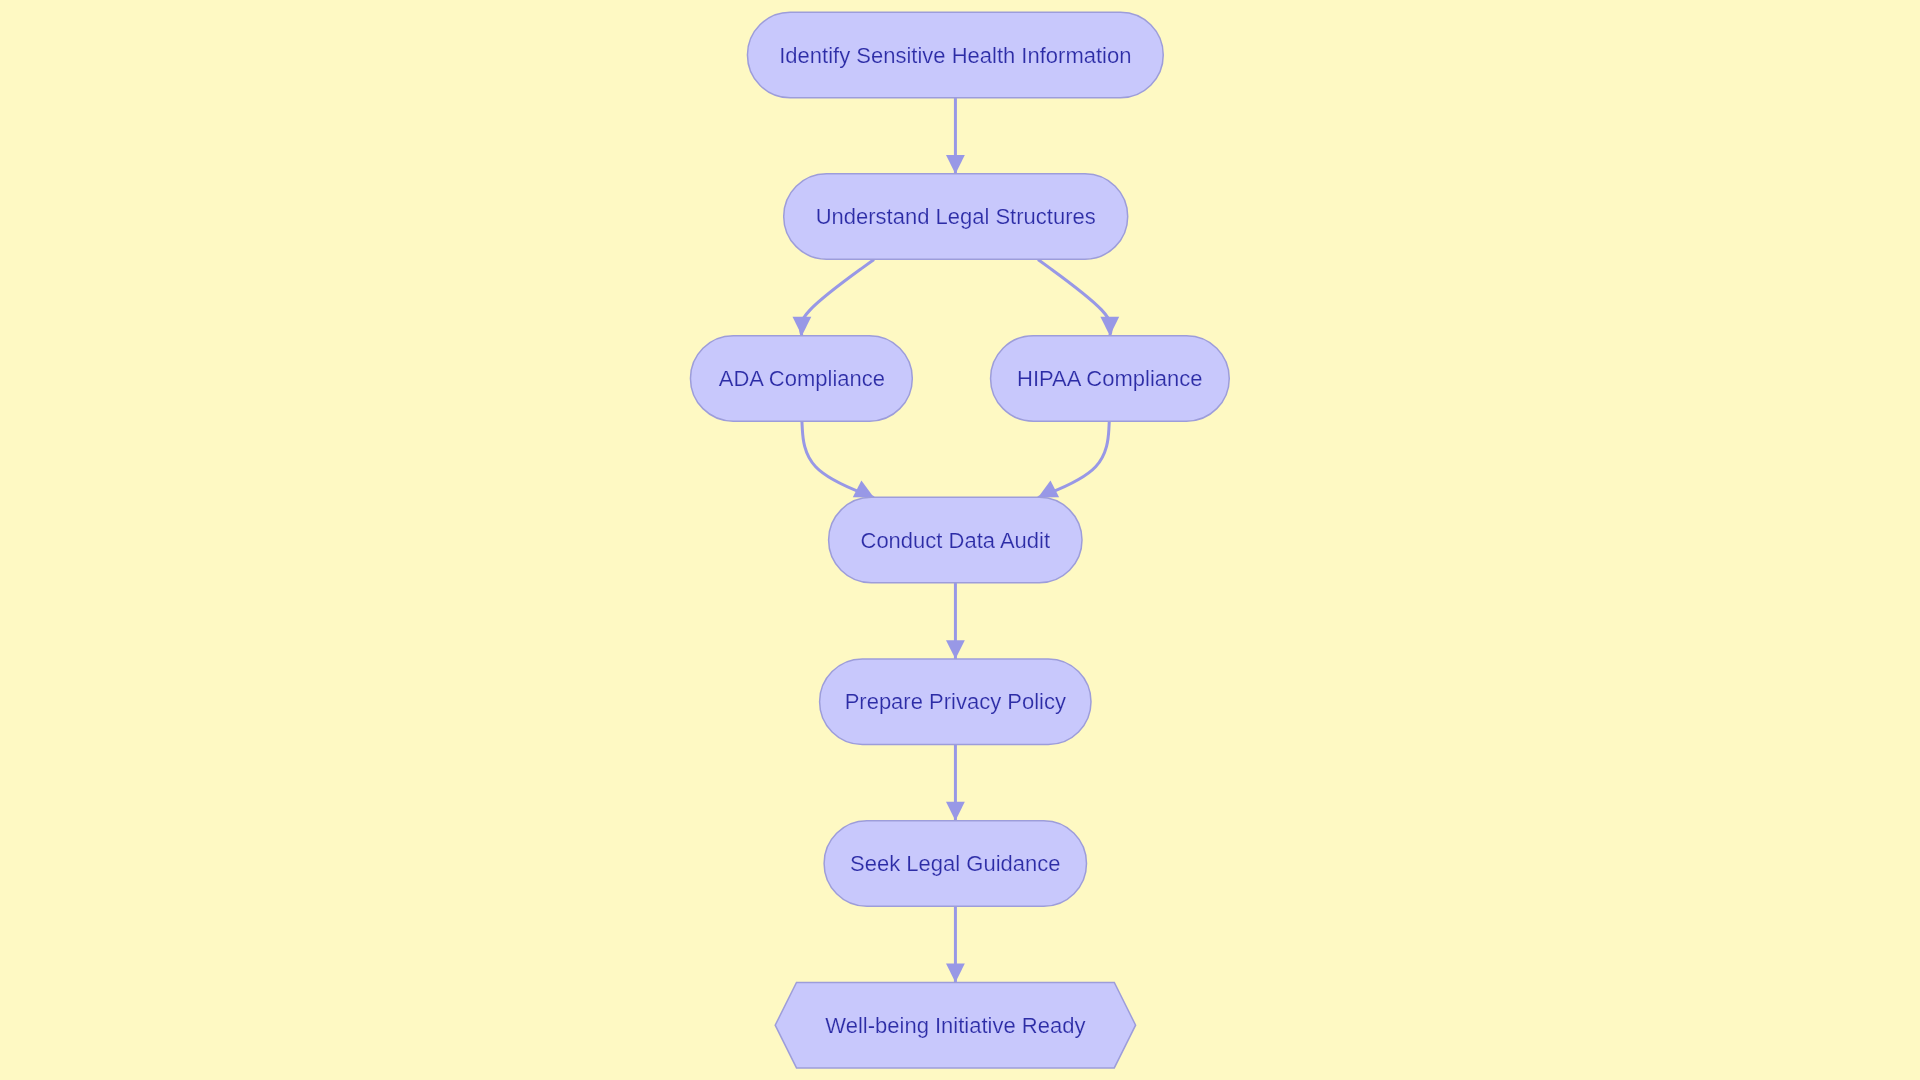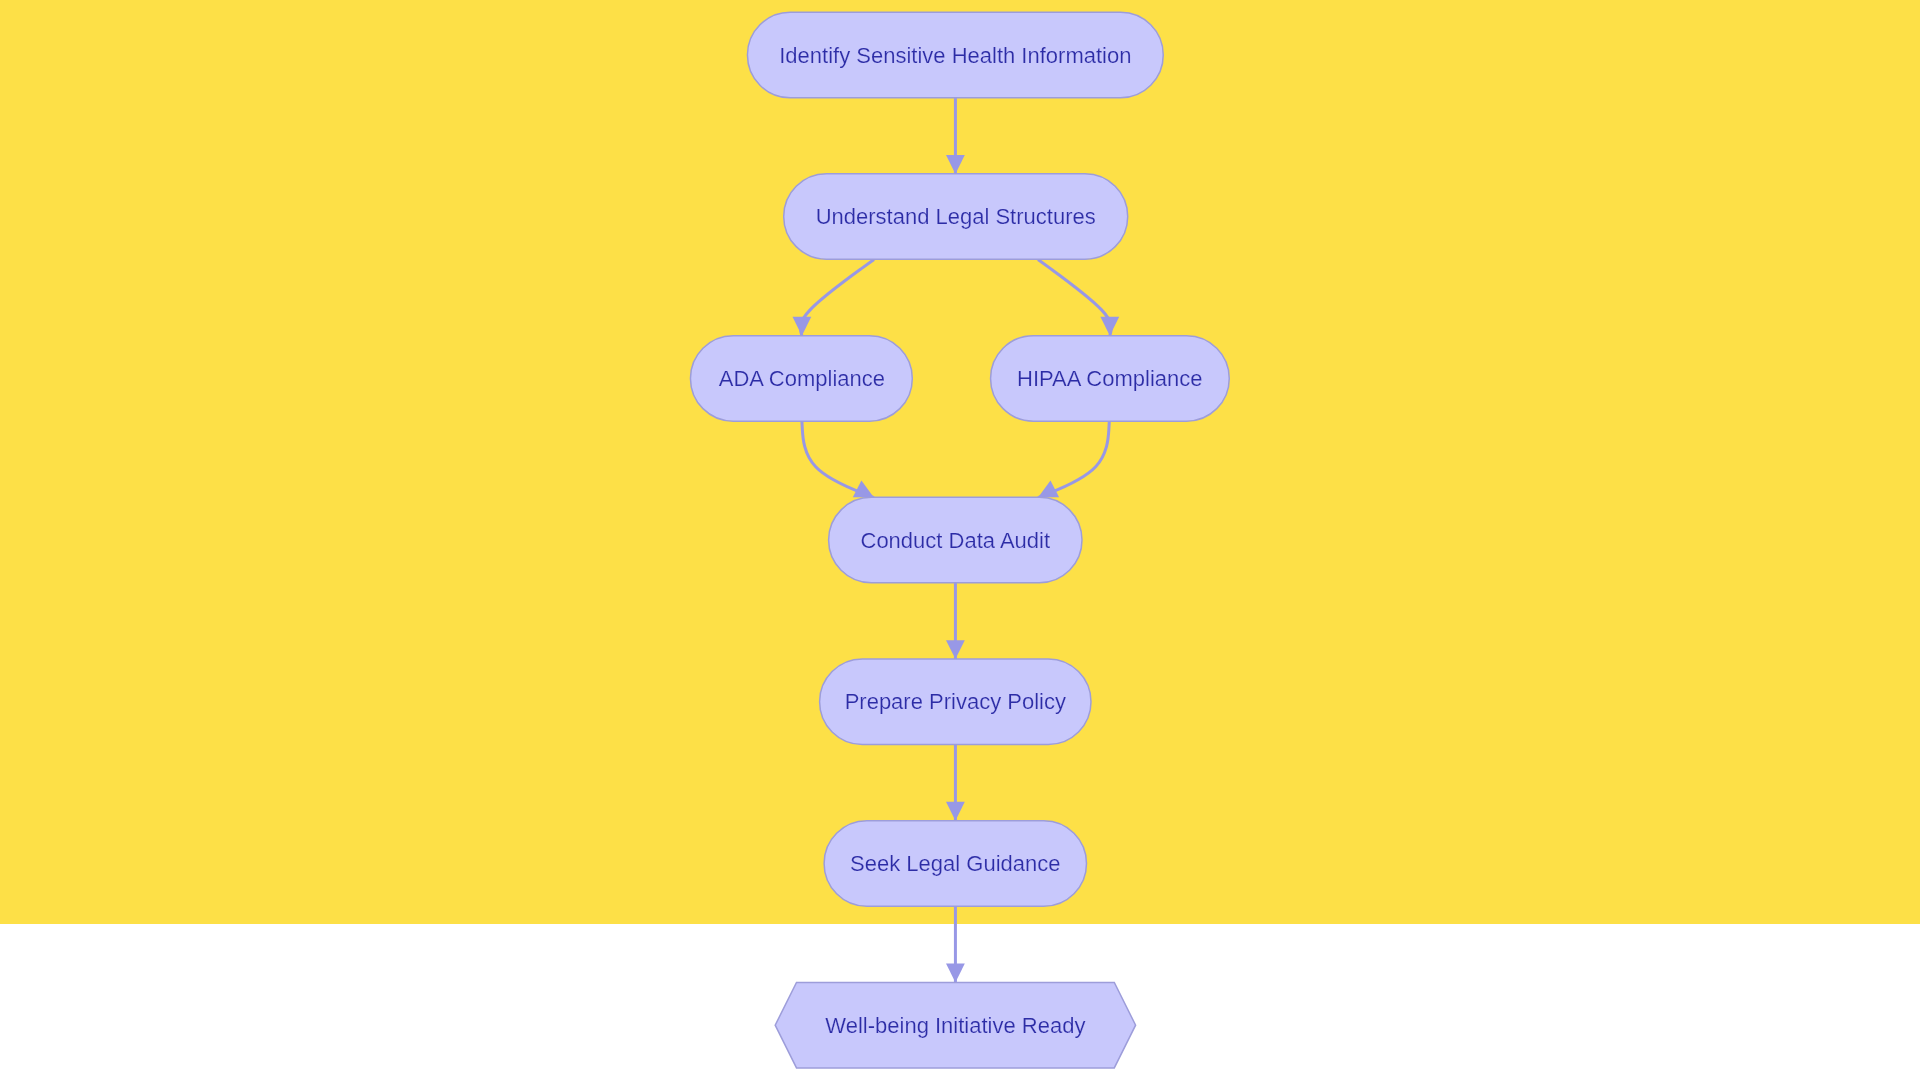--- a/index.html
+++ b/index.html
@@ -7,22 +7,22 @@
     margin: 0;
     padding: 0;
     width: 1920px;
     height: 1080px;
     background: #ffffff;
     overflow: hidden;
   }
   #flow-root {
     position: relative;
     width: 1920px;
-    height: 924px;
-    background: #fde047;
+    height: 1080px;
+    background: #fef9c3;
   }
   svg.flow-svg {
     position: absolute;
     left: 0;
     top: 0;
     width: 1920px;
     height: 1080px;
     display: block;
   }
   .node-shape {

